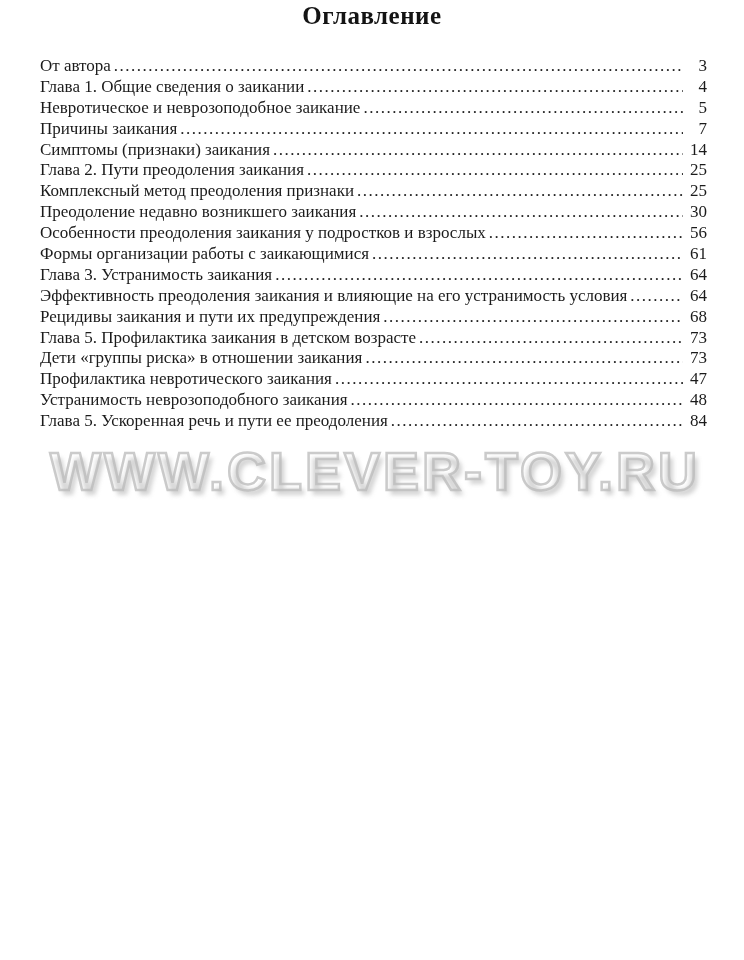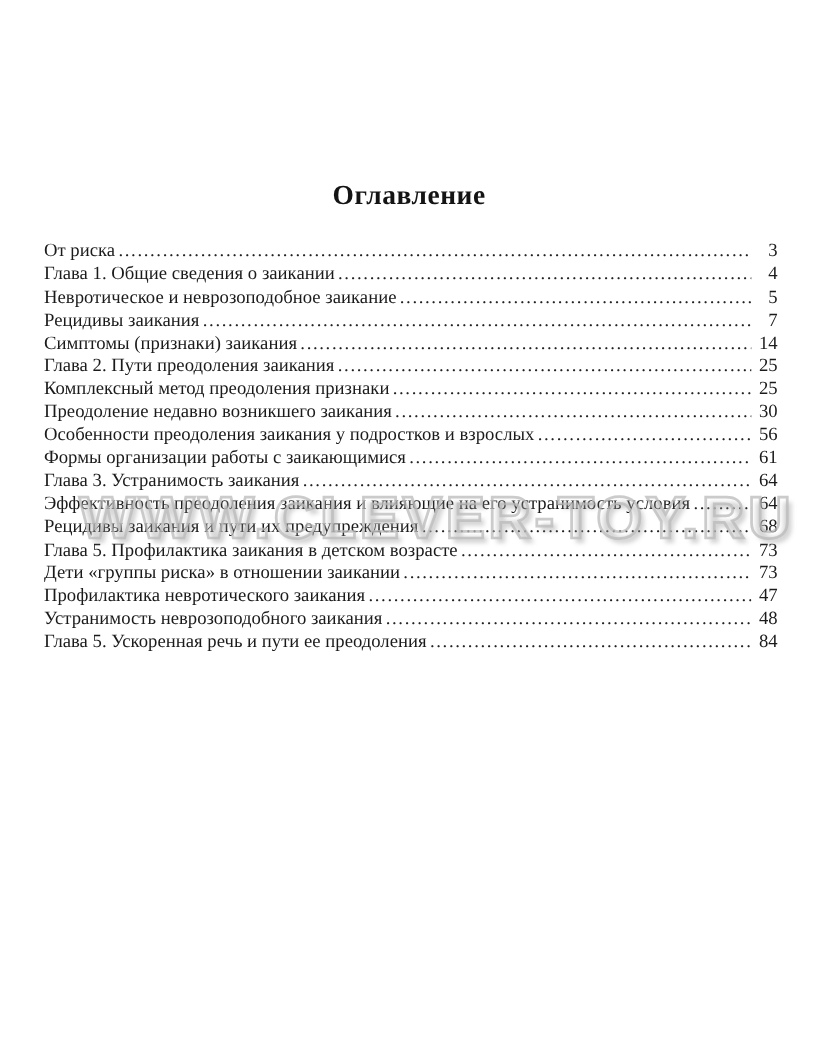--- a/index.html
+++ b/index.html
@@ -10,22 +10,21 @@
   .page {
     position: relative;
     width: 744px;
     height: 960px;
     background: #ffffff;
     overflow: hidden;
     font-family: "Liberation Serif", "DejaVu Serif", serif;
     color: #1b1b1b;
   }
   .doc-title {
-    margin: 12px;
-    padding-top: 150px;
+    margin: 0;
     text-align: center;
     font-size: 25px;
     line-height: 32px;
     font-weight: bold;
     letter-spacing: 0.5px;
     color: #141414;
   }
   .toc {
     margin-top: 24px;
     padding: 0 37px 0 40px;
@@ -58,21 +57,21 @@
     flex: 0 0 auto;
     min-width: 20px;
     text-align: right;
     padding-left: 4px;
   }
   .watermark {
     position: absolute;
     left: 50px;
     right: 0;
     top: 444px;
-    text-align: center;
+    text-align: left;
     font-family: "Liberation Sans", "DejaVu Sans", sans-serif;
     font-weight: bold;
     font-size: 54px;
     line-height: 54px;
     letter-spacing: 3px;
     color: rgba(255, 255, 255, 0.05);
     -webkit-text-stroke: 2.5px rgba(185, 185, 185, 0.75);
     text-shadow: 4px 5px 4px rgba(160, 160, 160, 0.45);
     z-index: 5;
     pointer-events: none;
@@ -87,39 +86,39 @@
 <body>
 
 <div class="page">
   <div class="watermark">WWW.CLEVER-TOY.RU</div>
 
   <h1 class="doc-title">Оглавление</h1>
 
   <div class="toc">
 
       <div class="toc-row">
-        <span class="toc-label">От риска</span>
+        <span class="toc-label">От автора</span>
         <span class="toc-dots"></span>
         <span class="toc-page">3</span>
       </div>
 
       <div class="toc-row">
         <span class="toc-label">Глава 1. Общие сведения о заикании</span>
         <span class="toc-dots"></span>
         <span class="toc-page">4</span>
       </div>
 
       <div class="toc-row">
         <span class="toc-label">Невротическое и неврозоподобное заикание</span>
         <span class="toc-dots"></span>
         <span class="toc-page">5</span>
       </div>
 
       <div class="toc-row">
-        <span class="toc-label">Рецидивы заикания</span>
+        <span class="toc-label">Причины заикания</span>
         <span class="toc-dots"></span>
         <span class="toc-page">7</span>
       </div>
 
       <div class="toc-row">
         <span class="toc-label">Симптомы (признаки) заикания</span>
         <span class="toc-dots"></span>
         <span class="toc-page">14</span>
       </div>
 
@@ -171,21 +170,21 @@
         <span class="toc-page">68</span>
       </div>
 
       <div class="toc-row">
         <span class="toc-label">Глава 5. Профилактика заикания в детском возрасте</span>
         <span class="toc-dots"></span>
         <span class="toc-page">73</span>
       </div>
 
       <div class="toc-row">
-        <span class="toc-label">Дети «группы риска» в отношении заикании</span>
+        <span class="toc-label">Дети «группы риска» в отношении заикания</span>
         <span class="toc-dots"></span>
         <span class="toc-page">73</span>
       </div>
 
       <div class="toc-row">
         <span class="toc-label">Профилактика невротического заикания</span>
         <span class="toc-dots"></span>
         <span class="toc-page">47</span>
       </div>
 

